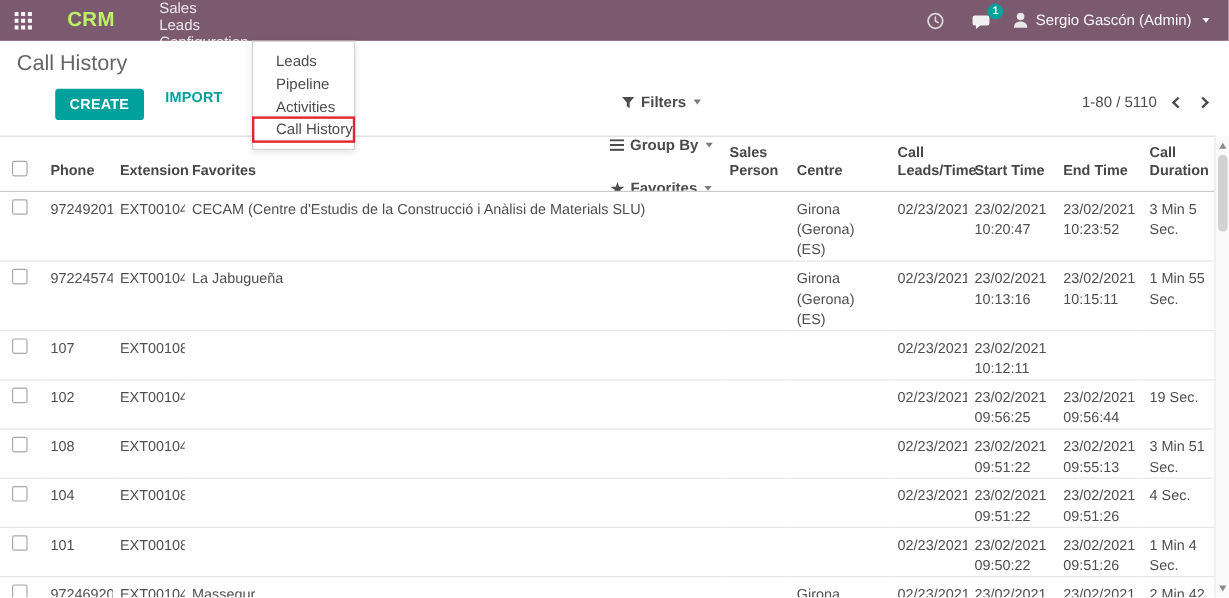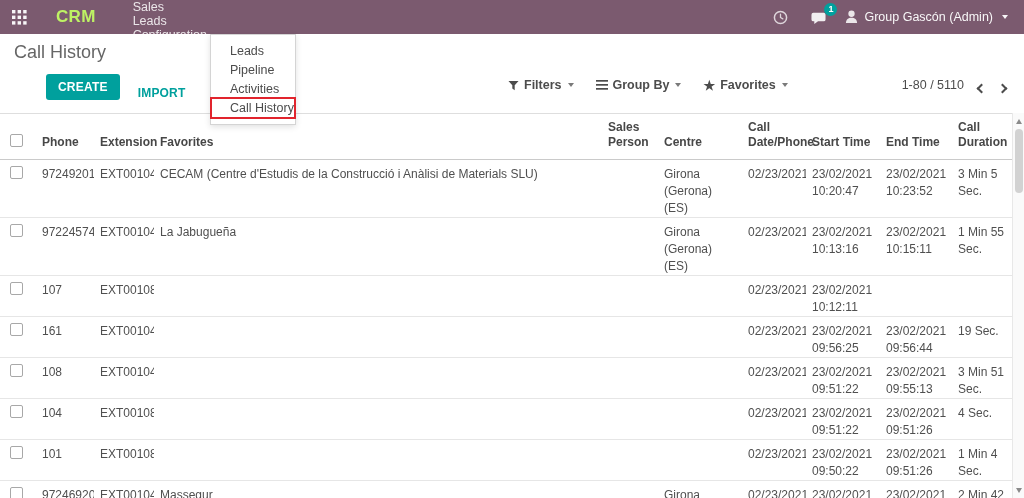--- a/index.html
+++ b/index.html
@@ -32,37 +32,37 @@
               padding:7px 0 6px; z-index:40; }
   .dd-item { font-size:12.5px; color:#4c4c4c; line-height:19px; padding:0 0 0 19px;
              white-space:nowrap; cursor:pointer; position:relative; }
   .dd-item.hl::after { content:""; position:absolute; left:-1px; right:-1px; top:-2px; bottom:-1px;
                        border:2px solid #e1242d; pointer-events:none; }
 
   
   .control-panel { height:79px; background:#fff; position:relative; }
   .cp-left { position:absolute; left:14px; top:8px; }
   .page-title { font-size:18px; color:#666; font-weight:400; }
-  .btn-row { margin-top:11px; display:flex; align-items:flex-end; gap:18px;padding-left:32px; }
+  .btn-row { margin-top:11px; display:flex; align-items:flex-start; gap:18px;padding-left:32px; }
   .btn-create { background:#00a09d; color:#fff; border:none; font-weight:bold; font-size:12px;
                 padding:6px 12px; border-radius:3px; cursor:pointer; letter-spacing:.2px;
                 font-family:"Liberation Sans", sans-serif; }
   .btn-import { background:none; border:none; color:#00a09d; font-weight:bold; font-size:12px;
                 cursor:pointer; letter-spacing:.2px; font-family:"Liberation Sans", sans-serif; }
   .search-wrap { position:absolute; left:505px; top:8px; width:510px; border-bottom:1px solid #d9d9d9;
                  display:flex; align-items:center; padding-bottom:4px; }
   .search-input { flex:1; border:none; outline:none; font-size:13px; color:#444;
                   font-family:"Liberation Sans", sans-serif; }
   .search-input::placeholder { color:#acacac; }
   .filter-bar { position:absolute; left:508px; top:44px; display:flex; align-items:center; gap:22px;
-                font-size:12.5px; color:#4c4c4c; }
+                font-size:12.5px; color:#4c4c4c;flex-direction:column; }
   .fb-item { display:flex; align-items:center; gap:5px; cursor:pointer; font-weight:bold; color:#4c4c4c; }
   .fb-item .caret { border-top-color:#7a7a7a; margin-left:1px; }
   .star-glyph { font-size:13px; color:#4c4c4c; line-height:1; }
-  .pager { position:absolute; right:18px; top:44px; display:flex; align-items:flex-end; gap:14px;
+  .pager { position:absolute; right:18px; top:44px; display:flex; align-items:center; gap:14px;
            font-size:12.5px; color:#4c4c4c; }
   .chev { display:inline-block; width:7px; height:7px; border-left:2px solid #4c4c4c;
           border-bottom:2px solid #4c4c4c; cursor:pointer; }
   .chev.prev { transform:rotate(45deg); }
   .chev.next { transform:rotate(225deg); }
 
   
   .table-zone { position:absolute; left:0; right:12px; top:113px; bottom:0; overflow:hidden;
                 border-top:1px solid #dedede; }
   table { border-collapse:collapse; table-layout:fixed; width:1012px; }
@@ -128,21 +128,21 @@
       <svg width="17" height="15" viewBox="0 0 18 16">
         <path d="M2 2h11a2 2 0 0 1 2 2v5a2 2 0 0 1-2 2H7l-4 3v-3H2a2 2 0 0 1-2-2V4a2 2 0 0 1 2-2z" transform="translate(1.5,1)" fill="rgba(255,255,255,.9)"></path>
       </svg>
       <span class="badge">1</span>
     </div>
     <div class="user-menu">
       <svg width="13" height="14" viewBox="0 0 14 15">
         <circle cx="7" cy="4" r="3.4" fill="rgba(255,255,255,.85)"></circle>
         <path d="M1 14c0-3.6 2.7-5.6 6-5.6s6 2 6 5.6z" fill="rgba(255,255,255,.85)"></path>
       </svg>
-      <span>Group Gascón (Admin)</span>
+      <span>Sergio Gascón (Admin)</span>
       <span class="caret"></span>
     </div>
   </div>
 </header>
 
 <div class="dropdown">
   <div class="dd-item">Leads</div>
   <div class="dd-item">Pipeline</div>
   <div class="dd-item">Activities</div>
   <div class="dd-item hl">Call History</div>
@@ -204,21 +204,21 @@
         <col class="c-dur">
     </colgroup>
     <thead>
       <tr>
         <th><span class="cb"></span></th>
         <th>Phone</th>
         <th>Extension</th>
         <th>Favorites</th>
         <th>Sales Person</th>
         <th>Centre</th>
-        <th>Call Date/Phone</th>
+        <th>Call Leads/Time</th>
         <th>Start Time</th>
         <th>End Time</th>
         <th>Call Duration</th>
       </tr>
     </thead>
     <tbody>
         <tr>
     <td><span class="cb"></span></td>
     <td>972492014</td>
     <td>EXT00104</td>
@@ -249,21 +249,21 @@
     <td></td>
     <td></td>
     <td></td>
     <td>02/23/2021</td>
     <td>23/02/2021 10:12:11</td>
     <td></td>
     <td></td>
   </tr>
         <tr>
     <td><span class="cb"></span></td>
-    <td>161</td>
+    <td>102</td>
     <td>EXT00104</td>
     <td></td>
     <td></td>
     <td></td>
     <td>02/23/2021</td>
     <td>23/02/2021 09:56:25</td>
     <td>23/02/2021 09:56:44</td>
     <td>19 Sec.</td>
   </tr>
         <tr>

